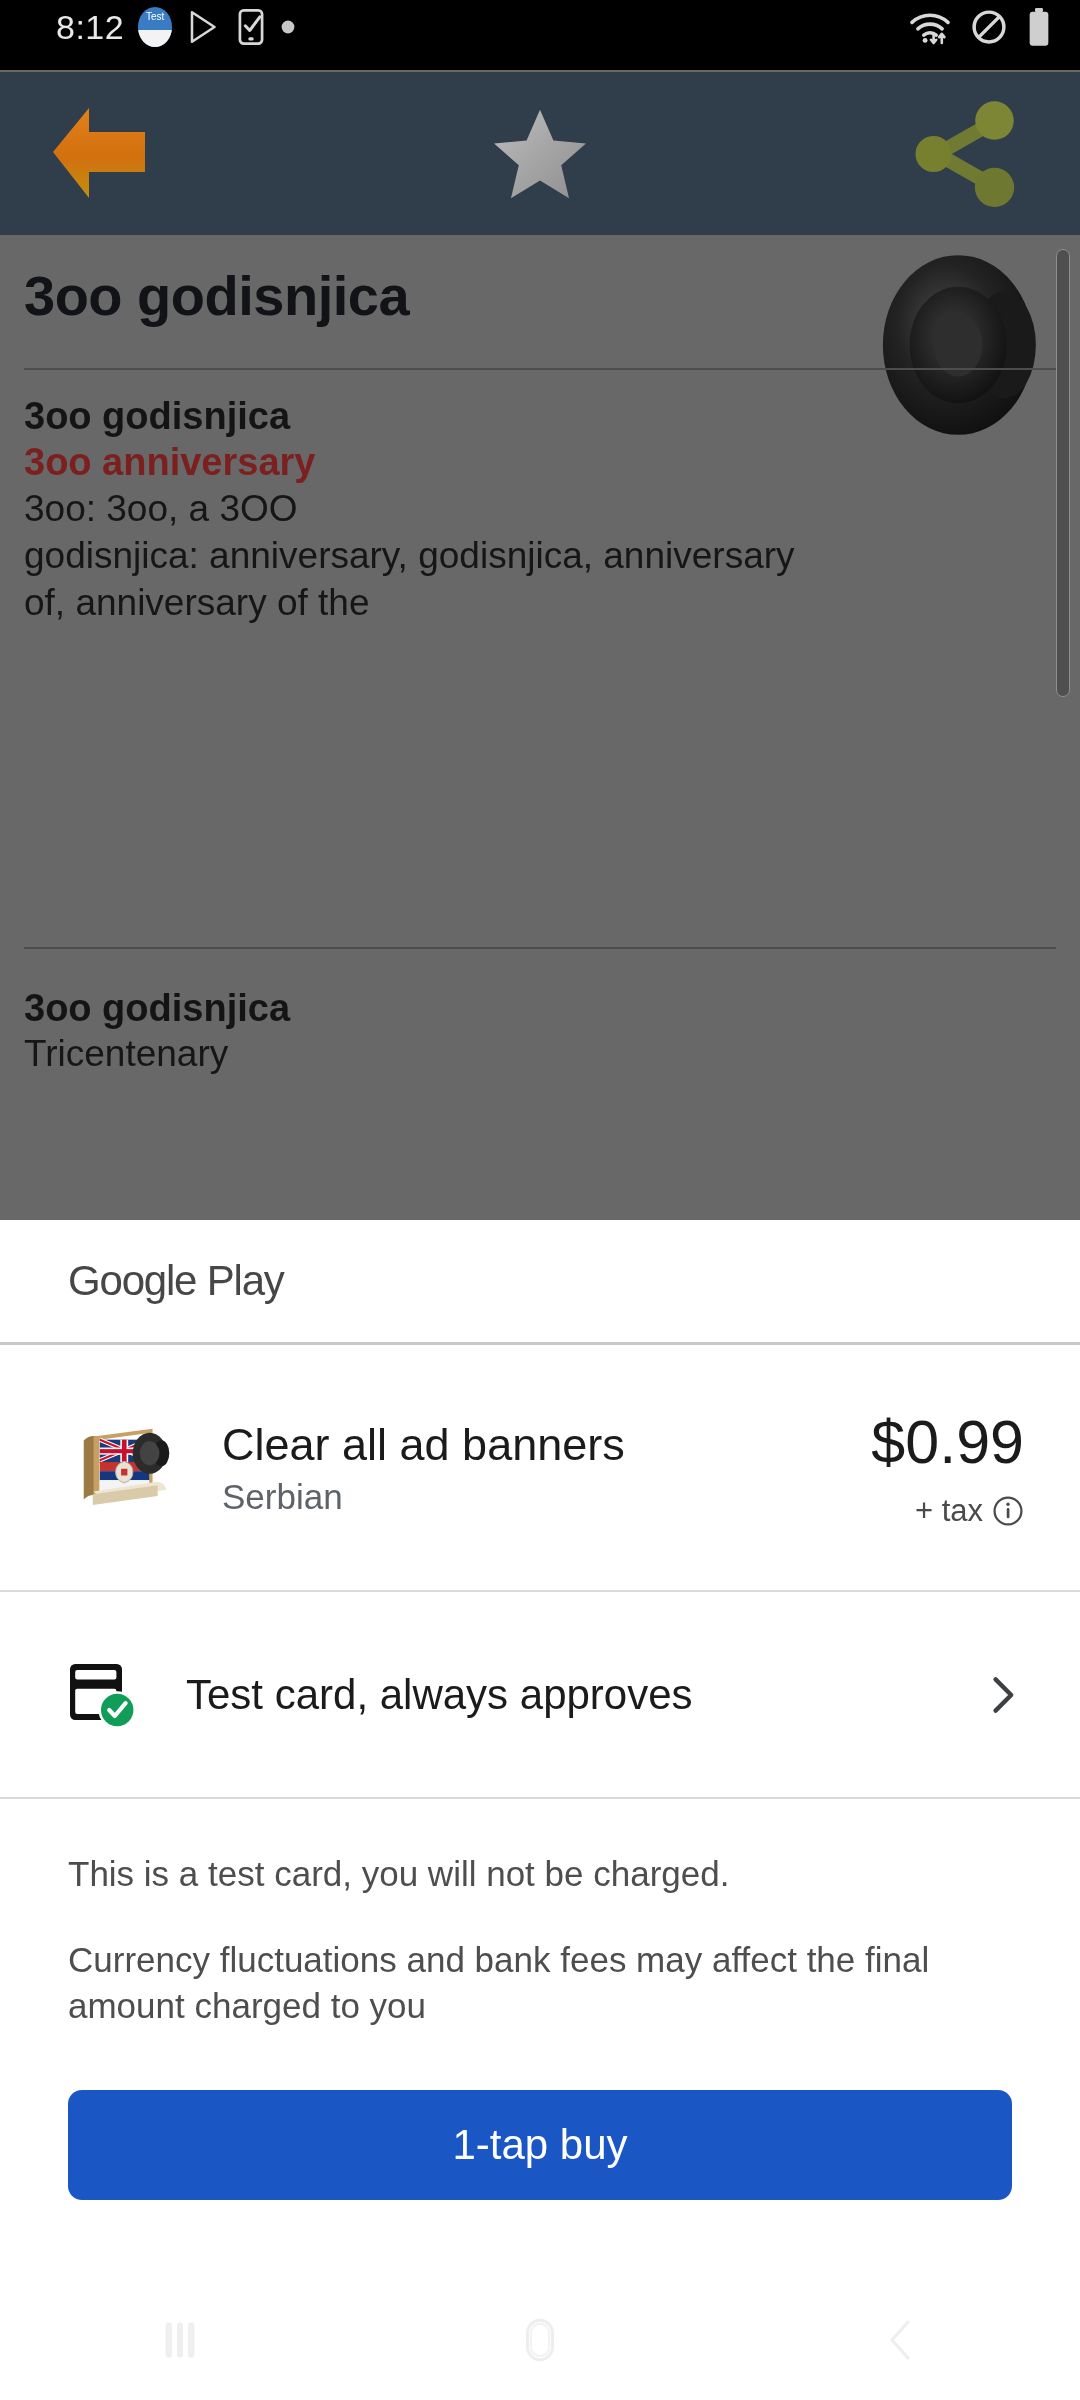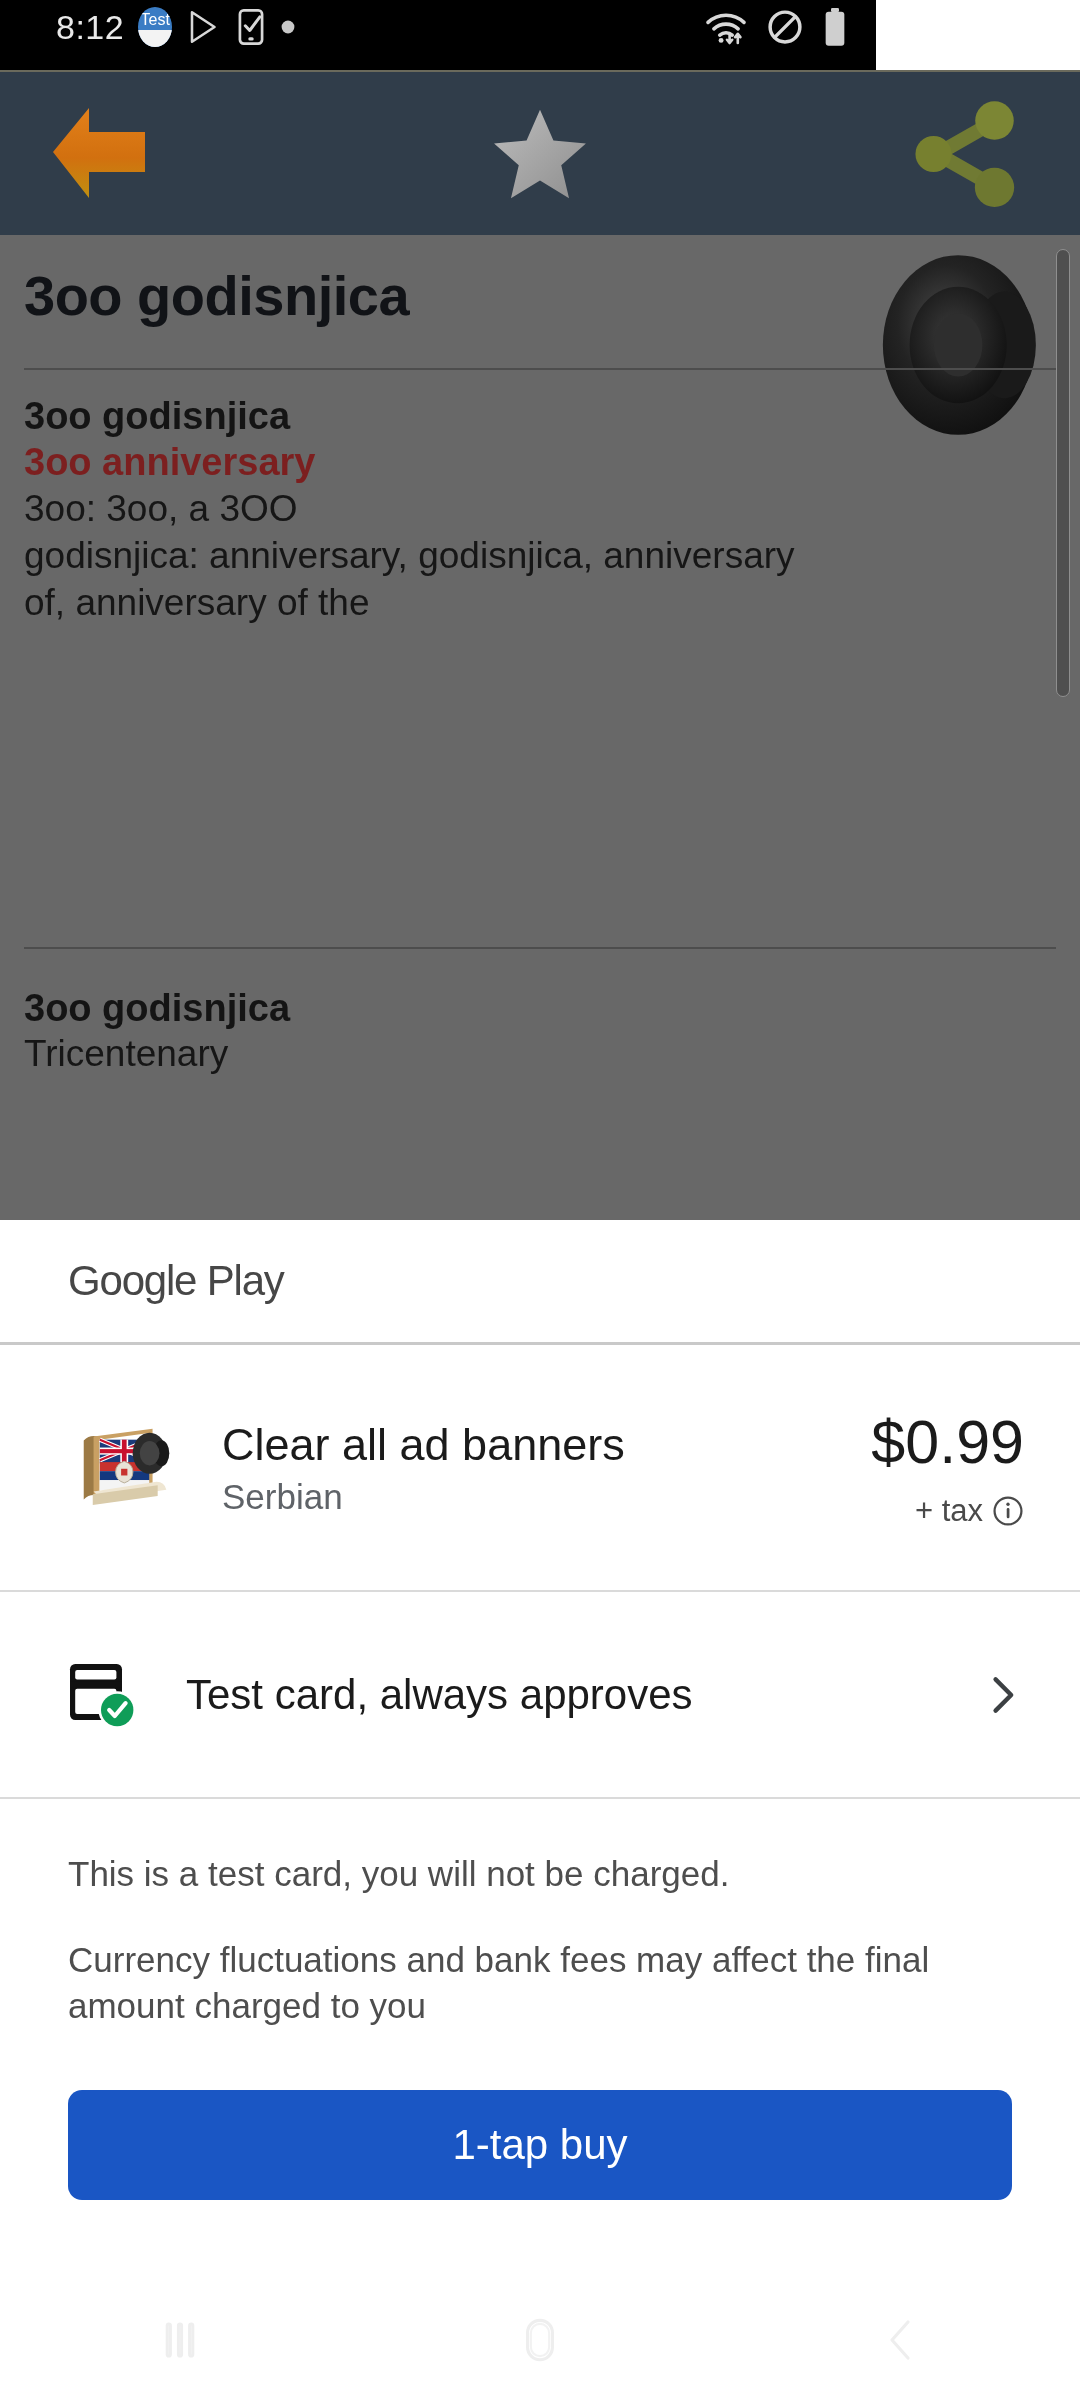--- a/index.html
+++ b/index.html
@@ -6,41 +6,41 @@
   html,body { width:1080px; height:2400px; }
   body {
     font-family:"Liberation Sans", sans-serif;
     background:#ffffff;
     position:relative;
     overflow:hidden;
   }
 
   
   .status-bar{
-    position:absolute; top:0; left:0; width:876px; height:70px;
+    position:absolute; top:0; left:0; width:1080px; height:70px;
     background:#000000; display:flex; align-items:center;
     padding:0 28px 16px 56px;
   }
   .status-left{ display:flex; align-items:center; gap:14px; flex:1; }
   .status-right{ display:flex; align-items:center; gap:18px; }
   .clock{ color:#e9e9e9; font-size:34px; letter-spacing:.5px; }
   .si{ display:inline-flex; align-items:center; justify-content:center; }
 
   .testbadge{
     width:34px;height:40px;border-radius:17px/20px;
     background:#3a7cc4; position:relative; overflow:hidden;
     display:inline-block;
   }
   .testbadge::after{
     content:""; position:absolute; left:0; bottom:0; width:100%; height:42%;
     background:#f3f3f3;
   }
   .testbadge span{
     position:absolute; top:4px; left:0; width:100%; text-align:center;
-    font-size:16px; color:#fff; z-index:2; font-family:"Liberation Sans",sans-serif;
+    font-size:10px; color:#fff; z-index:2; font-family:"Liberation Sans",sans-serif;
   }
 
   
   .app-bar{
     position:absolute; top:70px; left:0; width:1080px; height:165px;
     background:#303d4a;
     border-top:2px solid #6a6a5c;
     display:flex; align-items:center;
   }
   .ab-btn{ display:flex; align-items:center; justify-content:center; height:100%; }

